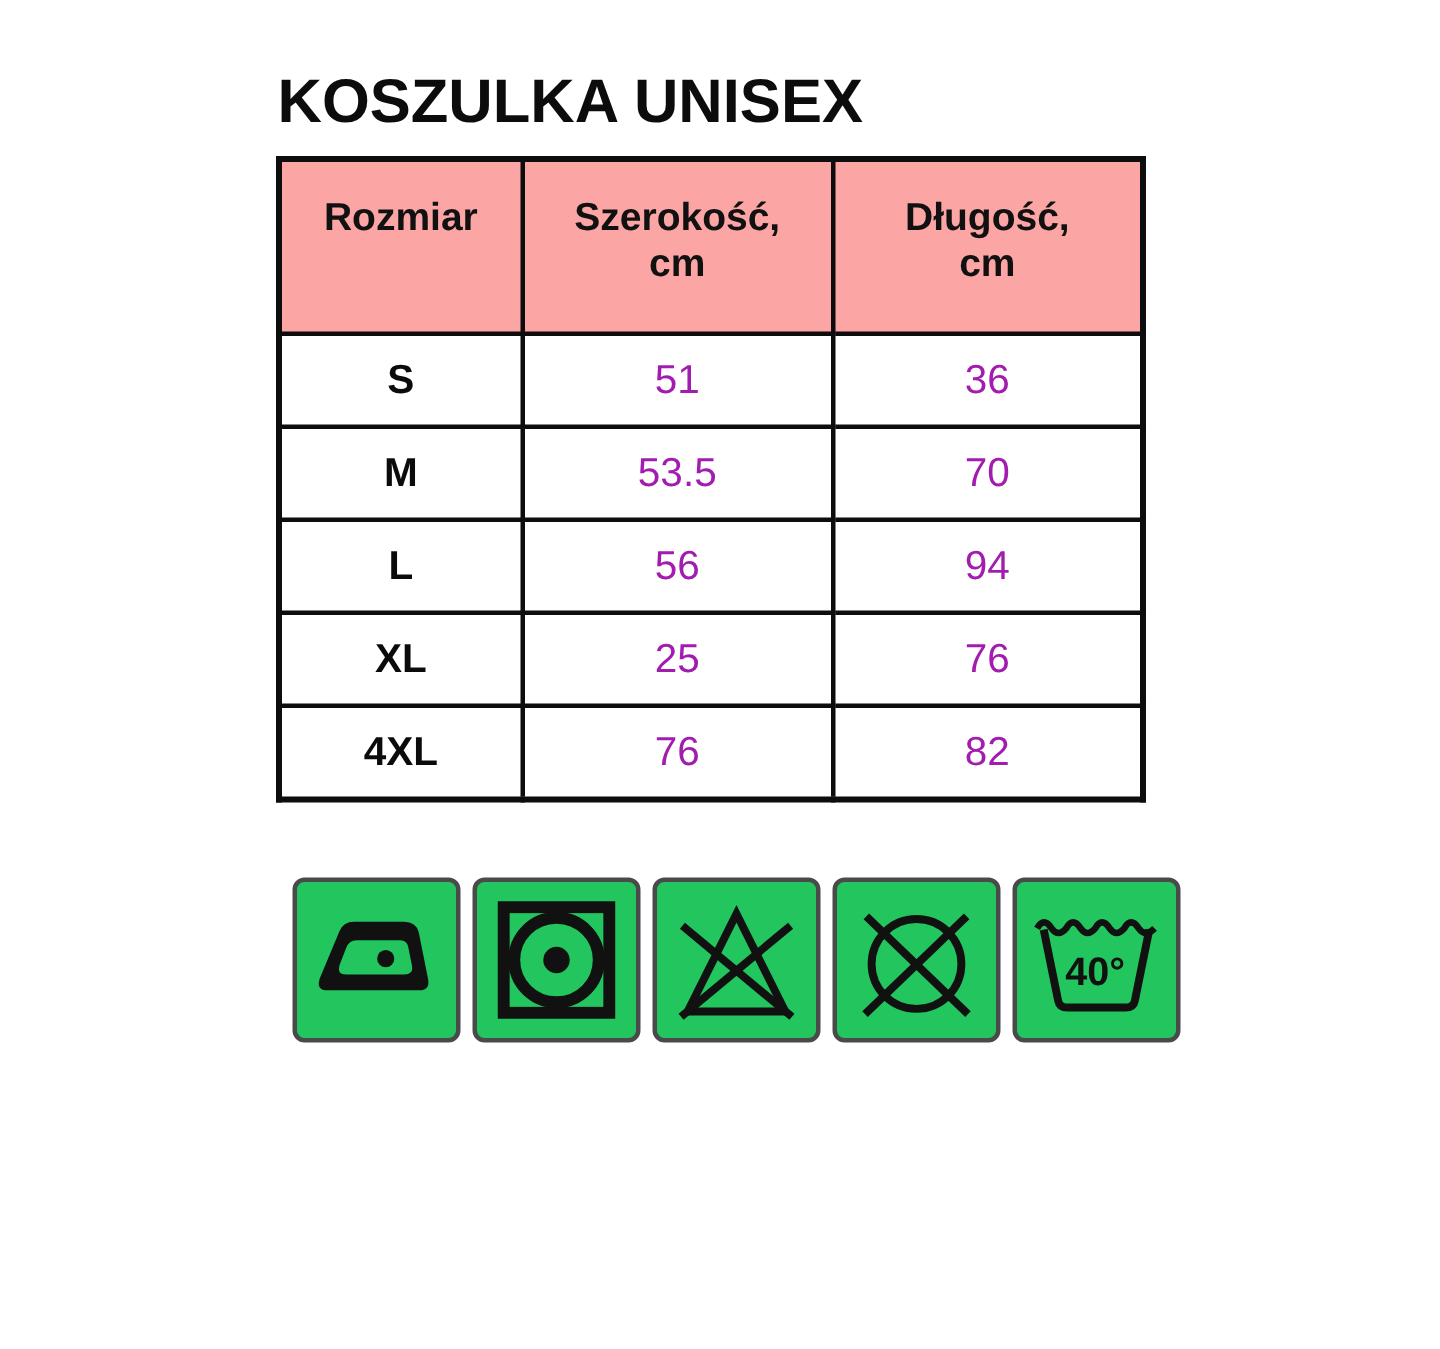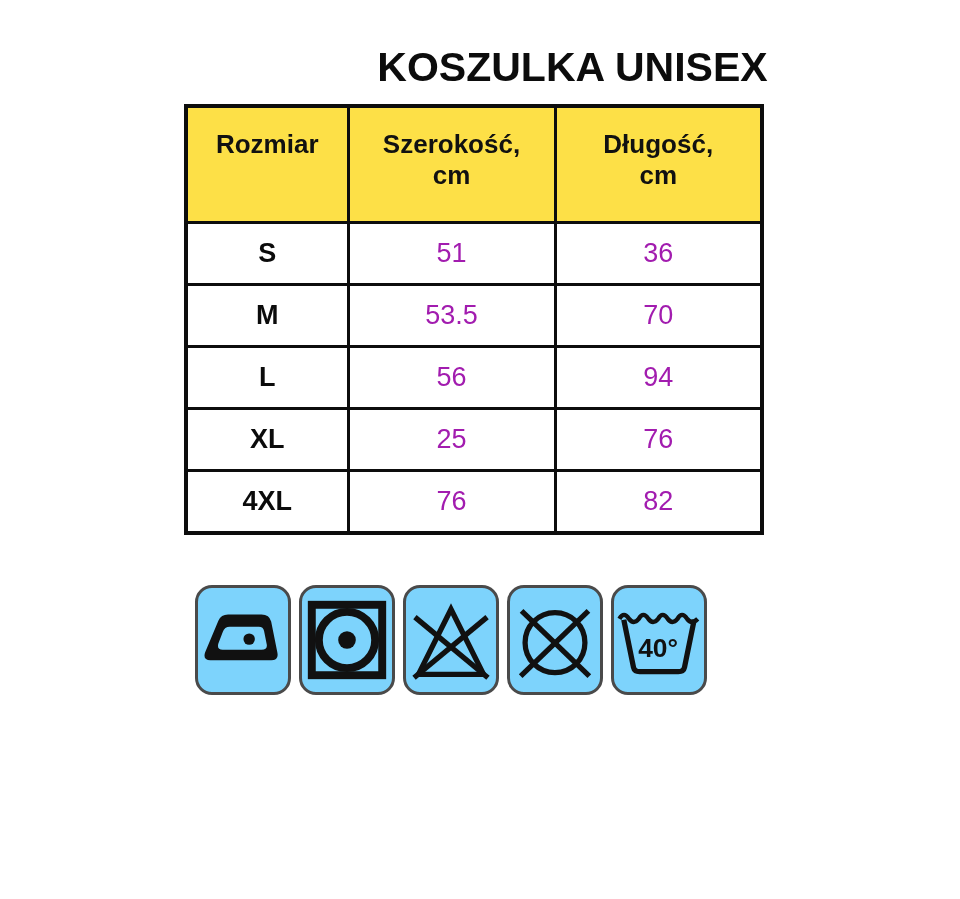--- a/index.html
+++ b/index.html
@@ -15,36 +15,35 @@
     box-sizing: border-box;
     padding: 46px 0 0 184px;
   }
   .title {
     font-size: 41px;
     line-height: 1.05;
     font-weight: bold;
     margin: 0 0 15px 1px;
     color: #0c0c0c;
     letter-spacing: 0px;
-    text-align: center;
   }
   table.size-table {
     border-collapse: collapse;
     table-layout: fixed;
     width: 579px;
     border: 4px solid #0d0d0d;
   }
   table.size-table th,
   table.size-table td {
     border: 3px solid #0d0d0d;
     text-align: center;
     padding: 0;
   }
   table.size-table th {
-    background: #fde047;
+    background: #fca5a5;
     height: 92px;
     vertical-align: top;
     padding-top: 21px;
     font-size: 26px;
     line-height: 31px;
     font-weight: bold;
     color: #111111;
   }
   table.size-table td {
     height: 59px;
@@ -61,25 +60,25 @@
     color: #a21caf;
   }
   .care-icons {
     display: flex;
     gap: 8px;
     margin-top: 50px;
     margin-left: 11px;
   }
   .care-tile {
     box-sizing: border-box;
-    width: 96px;
+    width: 112px;
     height: 110px;
     border: 3px solid #4a4a4a;
-    border-radius: 17px;
-    background: #7dd3fc;
+    border-radius: 8px;
+    background: #22c55e;
     display: flex;
     align-items: center;
     justify-content: center;
   }
   .care-tile svg {
     display: block;
   }
   .glyph-stroke {
     fill: none;
     stroke: #111111;

